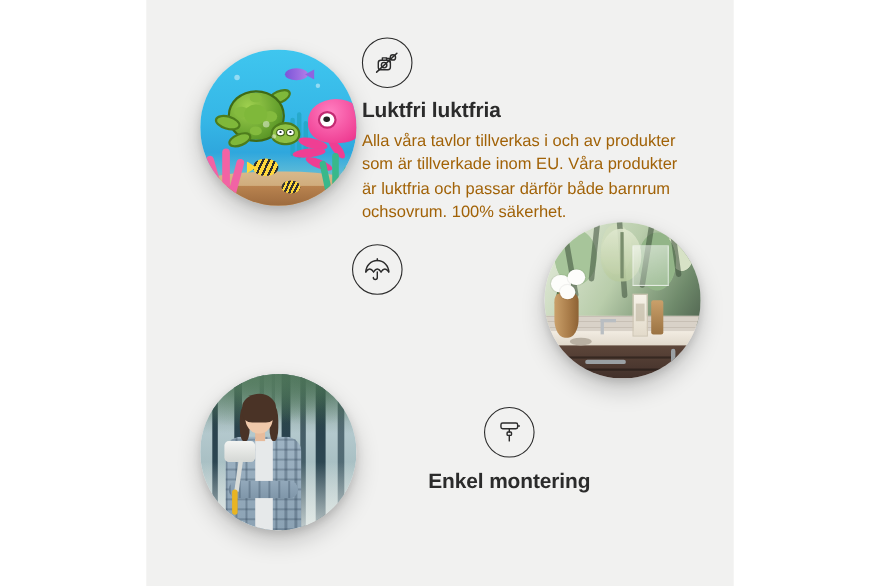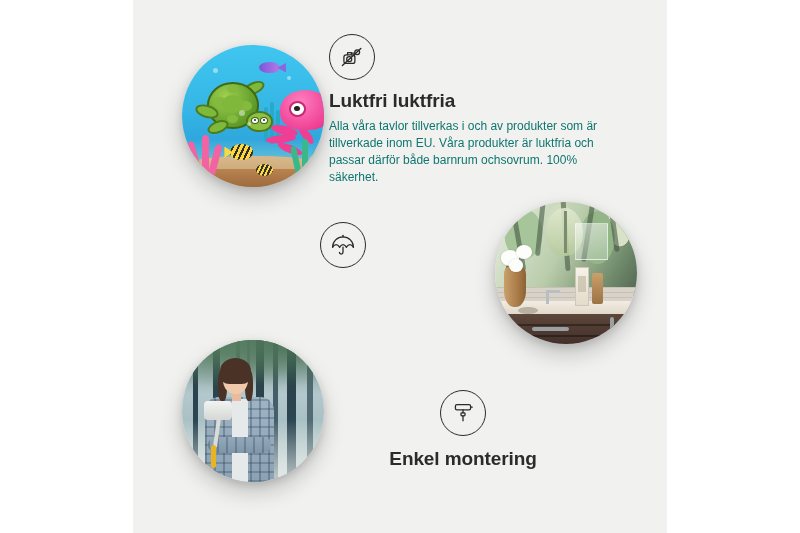--- a/index.html
+++ b/index.html
@@ -198,34 +198,34 @@
     width:46px;height:46px;border-radius:50%;
     border:1.6px solid #2b2b2b;
     display:flex;align-items:center;justify-content:center;
     box-sizing:border-box;
   }
   .f-title{
     font-size:19px;font-weight:bold;color:#2b2b2b;
     margin:10px 0 6px 0;letter-spacing:-0.1px;
   }
   .f-desc{
-    font-size:12px;line-height:1.42;color:#0f766e;
+    font-size:15px;line-height:1.42;color:#a16207;
   }
 
   
   #feat-odorless{left:196px;top:34px;width:300px;}
   #feat-odorless .f-desc{width:288px;}
 
   
   #feat-waterproof{left:60px;top:222px;width:300px;text-align:center;}
   #feat-waterproof .icon-wrap{display:flex;justify-content:center;}
   #feat-waterproof .f-title{margin-top:12px;}
 
   
-  #feat-assembly{left:196px;top:390px;width:268px;text-align:center;}
+  #feat-assembly{left:196px;top:370px;width:268px;text-align:center;}
   #feat-assembly .icon-wrap{display:flex;justify-content:center;}
   #feat-assembly .f-title{margin-top:12px;}
 </style>
 </head>
 <body>
 
 <div class="stage">
   <div class="panel">
 
     <div class="disk" id="disk-sea">

